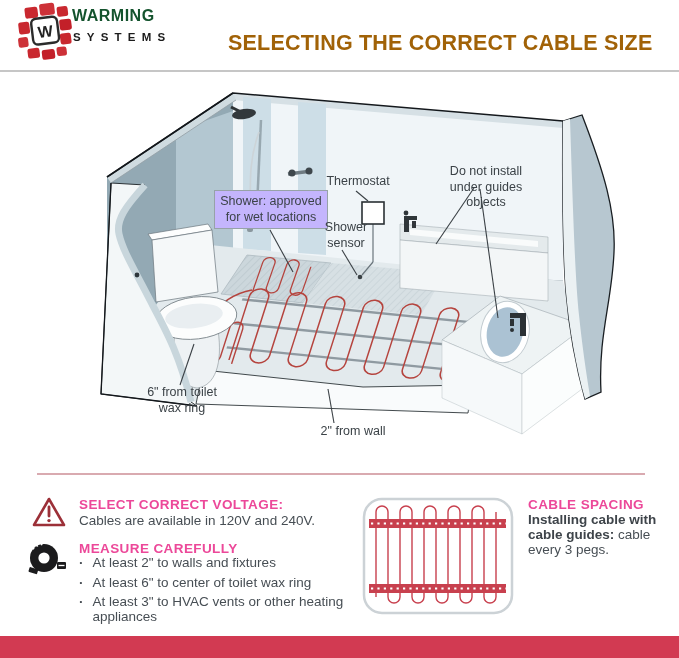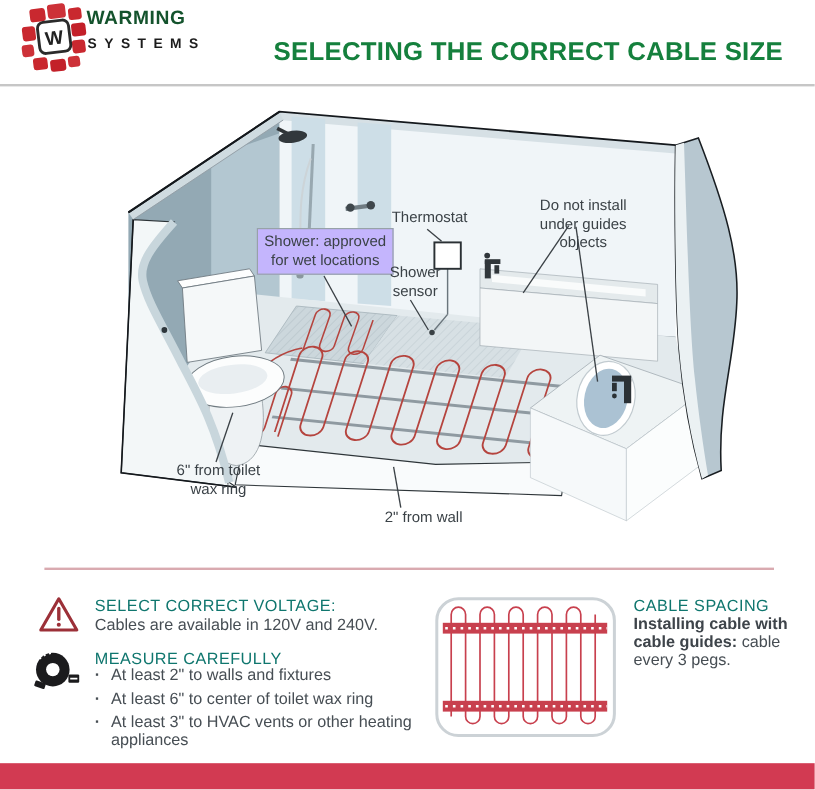--- a/index.html
+++ b/index.html
@@ -4,38 +4,38 @@
 <style>
   * { margin:0; padding:0; box-sizing:border-box; }
   body { background:#fff; font-family:"Liberation Sans", sans-serif; }
   .page { position:relative; width:679px; height:658px; background:#fff; overflow:hidden; }
 
   
   .logo-svg { position:absolute; left:12px; top:2px; }
   .brand-top { position:absolute; left:72px; top:7px; font-size:16px; font-weight:800; letter-spacing:.5px; color:#14532d; }
   .brand-bottom { position:absolute; left:73px; top:31px; font-size:11.5px; font-weight:600; letter-spacing:6.2px; color:#1c1c1c; }
   .title-1 { position:absolute; left:228px; top:6px; font-size:21.5px; font-weight:600; letter-spacing:.2px; color:#43484d; white-space:nowrap; }
-  .title-2 { position:absolute; left:228px; top:31px; font-size:21.5px; font-weight:600; letter-spacing:.2px; color:#15803d; white-space:nowrap; }
+  .title-2 { position:absolute; left:228px; top:31px; font-size:21.5px; font-weight:600; letter-spacing:.2px; color:#a16207; white-space:nowrap; }
   .header-rule { position:absolute; left:0; top:70px; width:679px; height:2px; background:#c6c6c6; }
 
   
   .dlabel { position:absolute; font-size:12.5px; line-height:1.24; color:#3b4247; text-align:center; }
   .dlabel span { display:block; }
   .shower-box { left:214px; top:190px; width:114px; background:#c4b5fd; border:1px solid #97a2a8; padding:3px 2px; }
   .lbl-thermostat { left:321px; top:174px; width:74px; }
   .lbl-sensor { left:316px; top:220px; width:60px; }
   .lbl-fixed { left:434px; top:140px; width:104px;margin-top:24px; }
   .lbl-toilet { left:130px; top:385px; width:104px; }
   .lbl-wall { left:295px; top:424px; width:116px; }
 
   
   .divider { position:absolute; left:37px; top:473px; width:608px; height:2px; background:#d9aab0; }
   .warn-icon { position:absolute; left:30px; top:495px; }
   .tape-icon { position:absolute; left:25px; top:536px; }
-  .red-h { position:absolute; font-size:13.5px; font-weight:400; letter-spacing:.4px; color:#0f766e; white-space:nowrap; }
+  .red-h { position:absolute; font-size:13.5px; font-weight:700; letter-spacing:.4px; color:#ec4899; white-space:nowrap; }
   .h-voltage { left:79px; top:497px; }
   .h-measure { left:79px; top:541px; }
   .h-spacing { left:528px; top:497px; }
   .body-t { position:absolute; font-size:13.5px; color:#474e54; }
   .t-voltage { left:79px; top:513px; white-space:nowrap; }
   .bullets { position:absolute; left:79px; top:556px; width:268px; }
   .bullet-row { display:flex; gap:9px; font-size:13.5px; color:#474e54; line-height:1.08; margin-bottom:5px; }
   .bullet-row .dot { flex:0 0 auto; font-weight:700; }
   .bullet-row .bt { padding-left:0; }
   .cable-box { position:absolute; left:362px; top:497px; }

